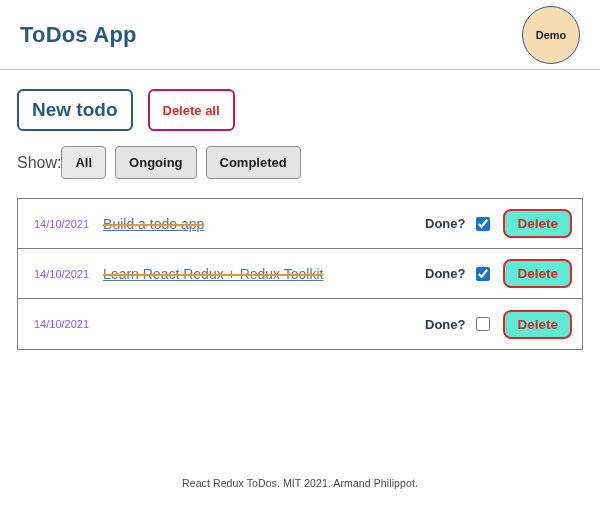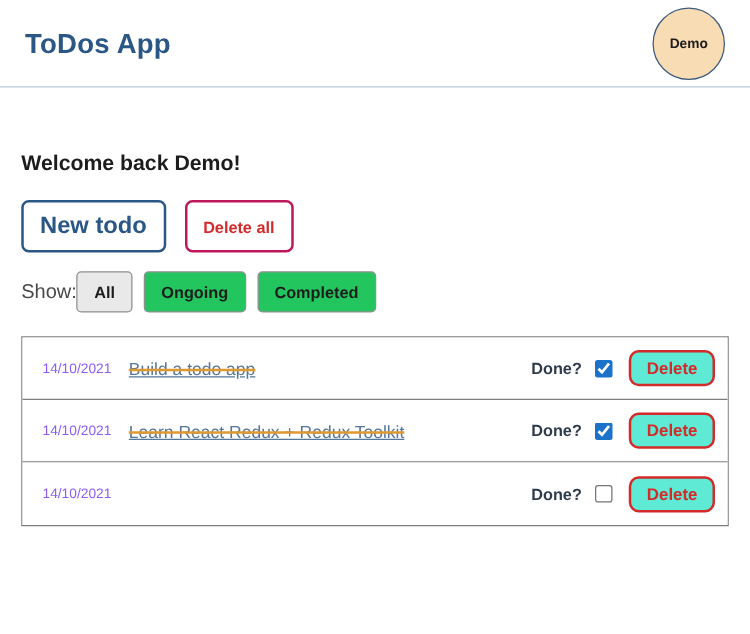--- a/index.html
+++ b/index.html
@@ -40,21 +40,21 @@
   }
   .btn-outline-red {
     border: 2px solid #be185d; color: #d42a2a;
     border-radius: 6px; padding: 8px 13px; font-size: 13px;
   }
 
   .filters { display: flex; align-items: center; margin-top: 15px; }
   .filters-label { font-size: 16px; color: #4a4a4a; margin-right: 0; }
   .filter-btn {
     font-family: inherit; font-size: 13px; font-weight: bold; color: #1c1c1c;
-    background: #22c55e; border: 1px solid #8f8f8f; border-radius: 4px;
+    background: #e5e5e5; border: 1px solid #8f8f8f; border-radius: 4px;
     padding: 8px 13px; margin-right: 9px; cursor: pointer;
   }
   .filter-btn.selected { background: #e9e9e9; }
 
   
   .todo-list { border: 1px solid #7d7d7d; margin-top: 19px; }
   .todo-row {
     display: flex; align-items: center;
     height: 50px; padding: 0 10px 0 16px;
     border-bottom: 1px solid #7d7d7d;
@@ -89,21 +89,20 @@
 <div class="page">
 
   <header>
     <h1 class="app-title">ToDos App</h1>
     <div class="avatar">
       <span>Demo</span>
     </div>
   </header>
 
   <main>
-    <h2 class="welcome">Welcome back Demo!</h2>
 
     <div class="actions">
       <button class="btn btn-outline-blue">New todo</button>
       <button class="btn btn-outline-red">Delete all</button>
     </div>
 
     <div class="filters">
       <span class="filters-label">Show:</span>
       <div id="filter-buttons"><button class="filter-btn selected">All</button><button class="filter-btn">Ongoing</button><button class="filter-btn">Completed</button></div>
     </div>
@@ -131,14 +130,17 @@
           <span class="todo-date">14/10/2021</span>
           <div class="todo-right">
             <span class="done-label">Done?</span>
             <input type="checkbox" class="todo-check" style="">
             <button class="btn-delete">Delete</button>
           </div>
         </div>
       </div>
   </main>
 
+  <footer>
+    <p class="footer-text">React Redux ToDos. MIT 2021. Armand Philippot.</p>
+  </footer>
 
 </div>
 
 </body></html>

